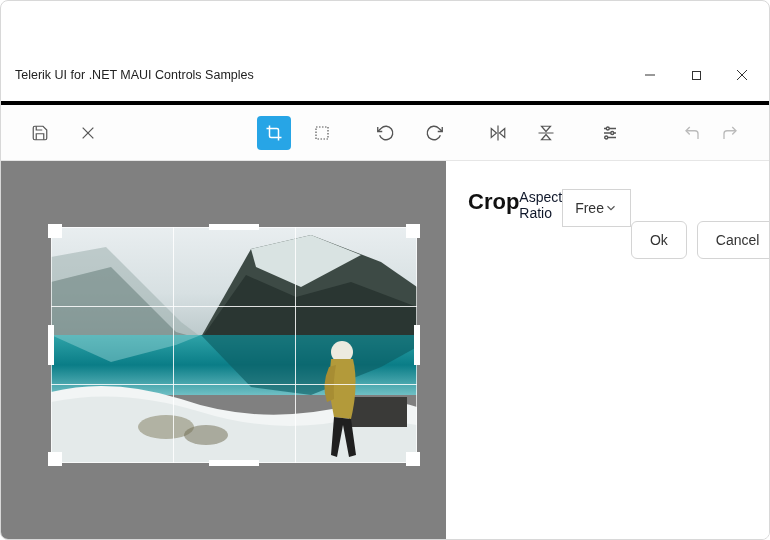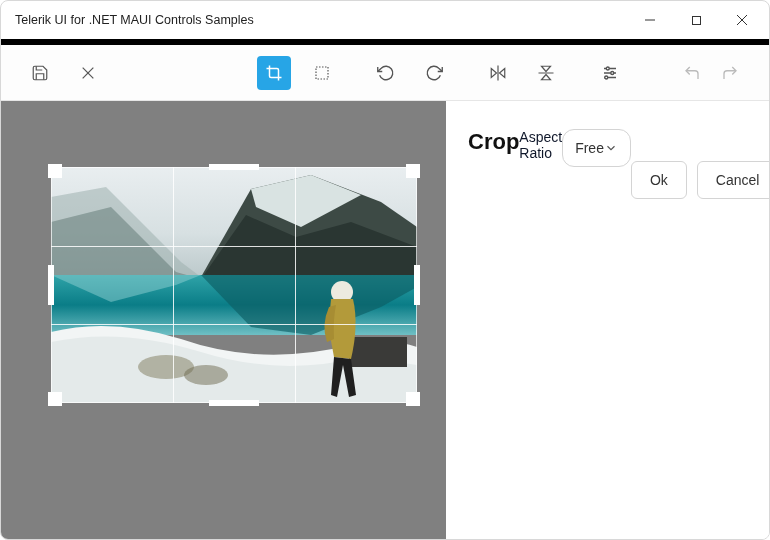--- a/index.html
+++ b/index.html
@@ -4,22 +4,22 @@
 <style>
   * { box-sizing: border-box; margin: 0; padding: 0; }
   html, body { width: 770px; height: 540px; font-family: "Segoe UI", Arial, sans-serif; background: #fff; }
   .window {
     width: 770px; height: 540px; background: #fff;
     border: 1px solid #d8d8d8; border-radius: 8px; overflow: hidden;
     display: flex; flex-direction: column;
   }
   
   .titlebar {
-    height: 44px; display: flex; align-items: center; padding: 0 4px 0 14px;
-    font-size: 12.5px; color: #222; border-bottom: 6px solid #000000;
+    height: 56px; display: flex; align-items: center; padding: 0 4px 0 14px;
+    font-size: 12.5px; color: #222; border-bottom: 4px solid #000000; margin-top: 48px;
   }
   .titlebar .spacer { flex: 1; }
   .win-ctrl {
     width: 46px; height: 40px; display: flex; align-items: center; justify-content: center;
     color: #333;
   }
   .win-ctrl svg { stroke: #333; }
   
   .toolbar {
     height: 56px; display: flex; align-items: center; padding: 0 22px;
@@ -67,21 +67,21 @@
   .mt { top: -3px; left: calc(50% - 25px); }
   .mb { bottom: -3px; left: calc(50% - 25px); }
   
   .panel {
     flex: 1; background: #fff; padding: 28px 26px 20px 22px;
     display: flex; flex-direction: row;
   }
   .panel h2 { font-size: 22px; font-weight: 700; color: #111; margin-bottom: 28px; }
   .field-label { font-size: 14px; color: #0f172a; margin-bottom: 8px; }
   .dropdown {
-    height: 38px; border: 1px solid #d4d4d4; border-radius: 12px;
+    height: 38px; border: 1px solid #d4d4d4; border-radius: 0;
     display: flex; align-items: center; padding: 0 12px; font-size: 14px;
     justify-content: space-between; color: #333; background: #fff;
   }
   .btn-row { display: flex; gap: 10px; justify-content: flex-end; margin-top: 32px; }
   .btn {
     height: 38px; padding: 4px 18px; border: 1px solid #d4d4d4; border-radius: 6px;
     background: #fff; font-size: 14px; color: #333; display: flex; align-items: center;
   }
 </style>
 </head>

